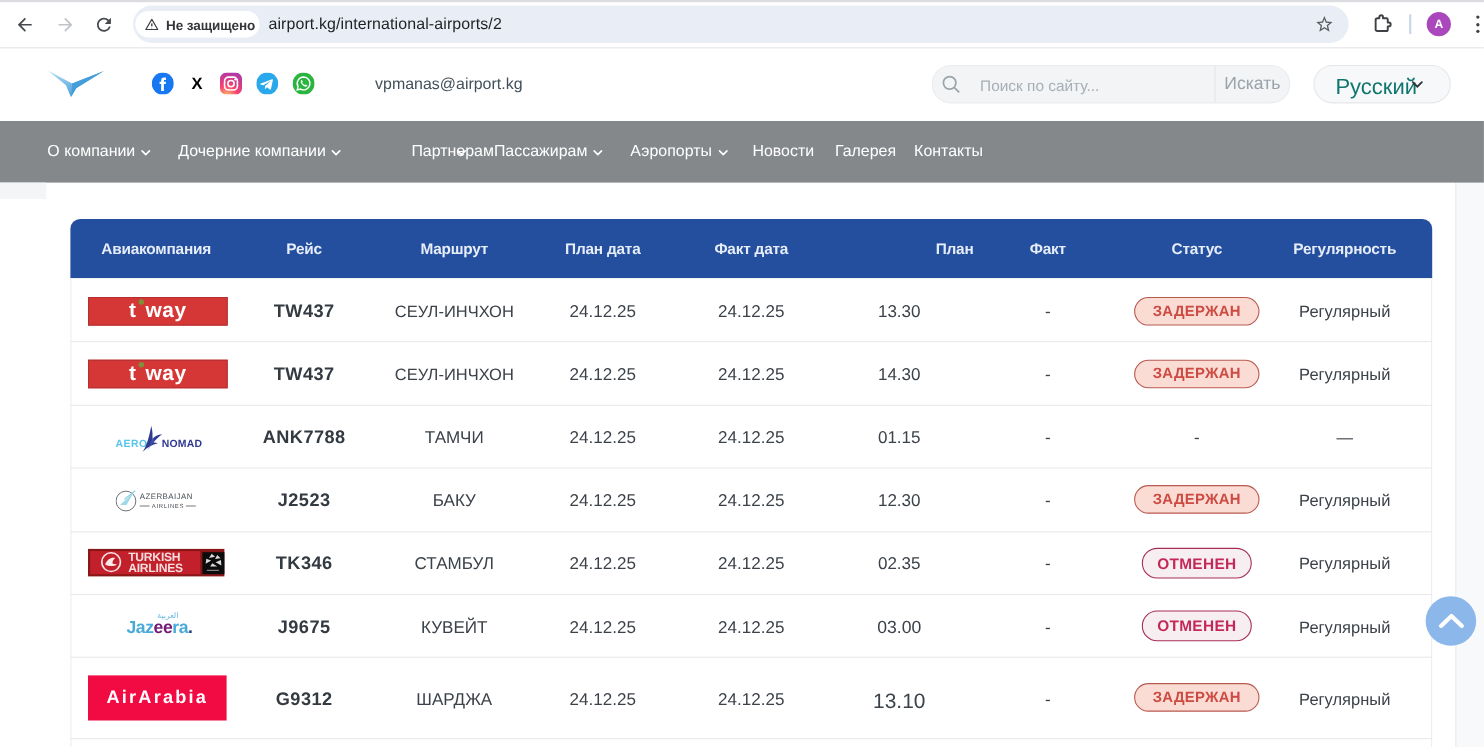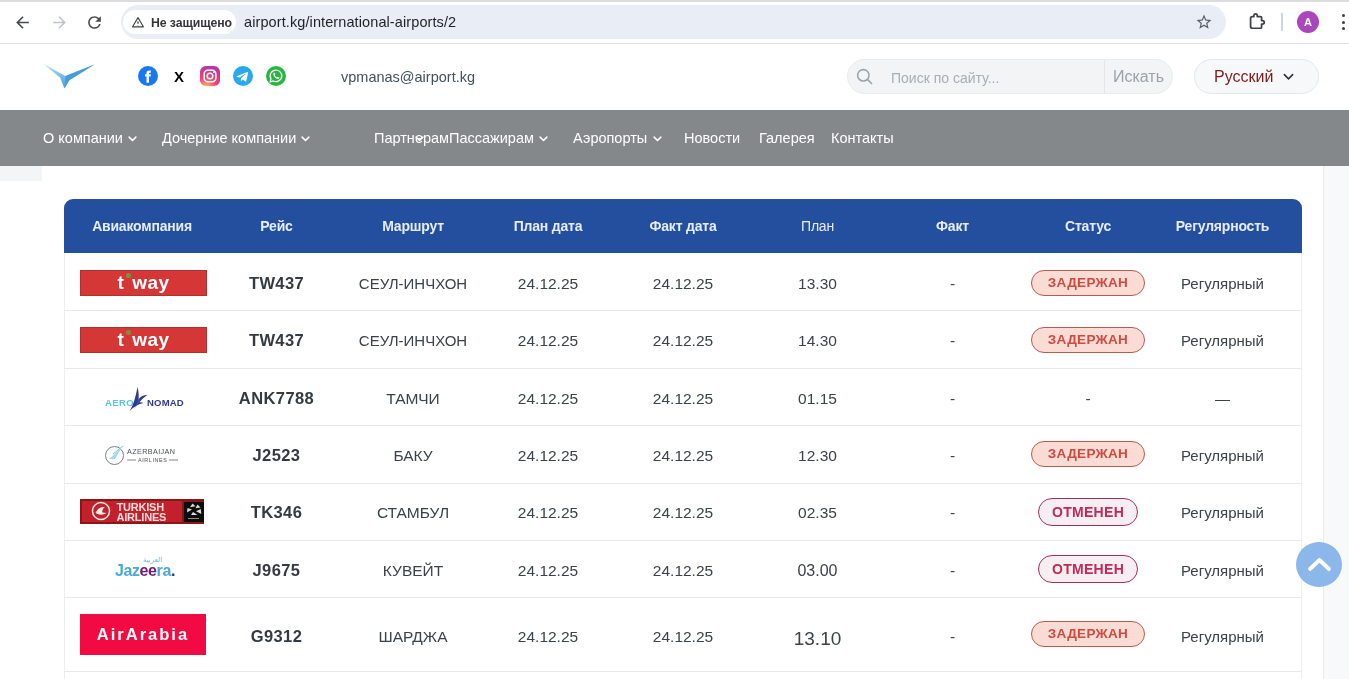--- a/index.html
+++ b/index.html
@@ -101,21 +101,21 @@
   <div class="abs" style="left:847px;top:59px;width:326px;height:35px;background:#f2f4f6;border:1px solid #e9ecee;border-radius:18px;"></div>
   <svg class="abs" style="left:855px;top:66.5px;" width="19" height="19" viewBox="0 0 24 24" fill="none" stroke="#9aa4ac" stroke-width="2">
       <circle cx="10.5" cy="10.5" r="7.2"></circle>
       <line x1="16" y1="16" x2="21.5" y2="21.5"></line>
     </svg>
   <div class="abs" style="left:891px;top:69.5px;font-size:14px;color:#a6aeb6;">Поиск по сайту...</div>
   <div class="abs" style="left:1104px;top:60px;width:1px;height:33px;background:#e3e6e9;"></div>
   <div class="abs" style="left:1104px;top:68px;width:69px;text-align:center;font-size:16px;color:#9aa2aa;">Искать</div>
 
   <div class="abs" style="left:1194px;top:59px;width:125px;height:35px;background:#f7f8f9;border:1px solid #e4e7ea;border-radius:17.5px;"></div>
-  <div class="abs" style="left:1214px;top:68px;font-size:16px;color:#7f1d1d;">Русский</div>
+  <div class="abs" style="left:1214px;top:68px;font-size:20px;color:#0f766e;">Русский</div>
   <svg class="abs" style="left:1283px;top:73px;" width="11" height="8" viewBox="0 0 12 8" fill="none" stroke="#2e3338" stroke-width="1.8" stroke-linecap="round">
       <path d="M1.5 1.5 L6 6 L10.5 1.5"></path>
     </svg>
 
   <div class="abs" style="left:0;top:110px;width:1349px;height:56px;background:#85888b;"></div>
   <div class="abs" style="left:0;top:166px;width:42px;height:15px;background:#f3f5f6;"></div>
   <div class="abs" style="top:130px;left:43px;font-size:14.5px;color:#fff;">О компании</div>
   <div class="abs" style="top:130px;left:162px;font-size:14.5px;color:#fff;">Дочерние компании</div>
   <div class="abs" style="top:130px;left:334px;font-size:14.5px;color:#fff;margin-left:40px;">Партнерам</div>
   <div class="abs" style="top:130px;left:449px;font-size:14.5px;color:#fff;">Пассажирам</div>
@@ -138,21 +138,21 @@
   <svg class="abs" style="left:653px;top:136px;" width="9" height="6" viewBox="0 0 12 8" fill="none" stroke="#fff" stroke-width="2" stroke-linecap="round">
       <path d="M1.5 1.5 L6 6 L10.5 1.5"></path>
     </svg>
 
   <div class="abs" style="left:64px;top:199px;width:1238px;height:54px;background:#234f9e;border-radius:9px 9px 0 0;"></div>
   <div class="cell" style="left:74.5px;top:218px;font-size:14px;font-weight:bold;letter-spacing:-0.2px;color:#e6edf8;">Авиакомпания</div>
   <div class="cell" style="left:209px;top:218px;font-size:14px;font-weight:bold;letter-spacing:-0.2px;color:#e6edf8;">Рейс</div>
   <div class="cell" style="left:345.5px;top:218px;font-size:14px;font-weight:bold;letter-spacing:-0.2px;color:#e6edf8;">Маршрут</div>
   <div class="cell" style="left:480.5px;top:218px;font-size:14px;font-weight:bold;letter-spacing:-0.2px;color:#e6edf8;">План дата</div>
   <div class="cell" style="left:615.5px;top:218px;font-size:14px;font-weight:bold;letter-spacing:-0.2px;color:#e6edf8;">Факт дата</div>
-  <div class="cell" style="left:750px;top:218px;font-size:14px;font-weight:normal;letter-spacing:-0.2px;color:#e6edf8;">План</div>
+  <div class="cell" style="left:750px;top:218px;font-size:14px;font-weight:bold;letter-spacing:-0.2px;color:#e6edf8;text-align:right;">План</div>
   <div class="cell" style="left:885px;top:218px;font-size:14px;font-weight:bold;letter-spacing:-0.2px;color:#e6edf8;">Факт</div>
   <div class="cell" style="left:1020.5px;top:218px;font-size:14px;font-weight:bold;letter-spacing:-0.2px;color:#e6edf8;">Статус</div>
   <div class="cell" style="left:1155px;top:218px;font-size:14px;font-weight:bold;letter-spacing:-0.2px;color:#e6edf8;">Регулярность</div>
 
   <div class="abs" style="left:64px;top:253px;width:1238px;height:426px;border-left:1px solid #ededed;border-right:1px solid #ededed;background:#fff;"></div>
 
   <div class="abs" style="left:64px;top:310px;width:1238px;height:1px;background:#e9e9e9;"></div>
   <div class="abs" style="left:64px;top:368px;width:1238px;height:1px;background:#e9e9e9;"></div>
   <div class="abs" style="left:64px;top:425px;width:1238px;height:1px;background:#e9e9e9;"></div>
   <div class="abs" style="left:64px;top:483px;width:1238px;height:1px;background:#e9e9e9;"></div>

